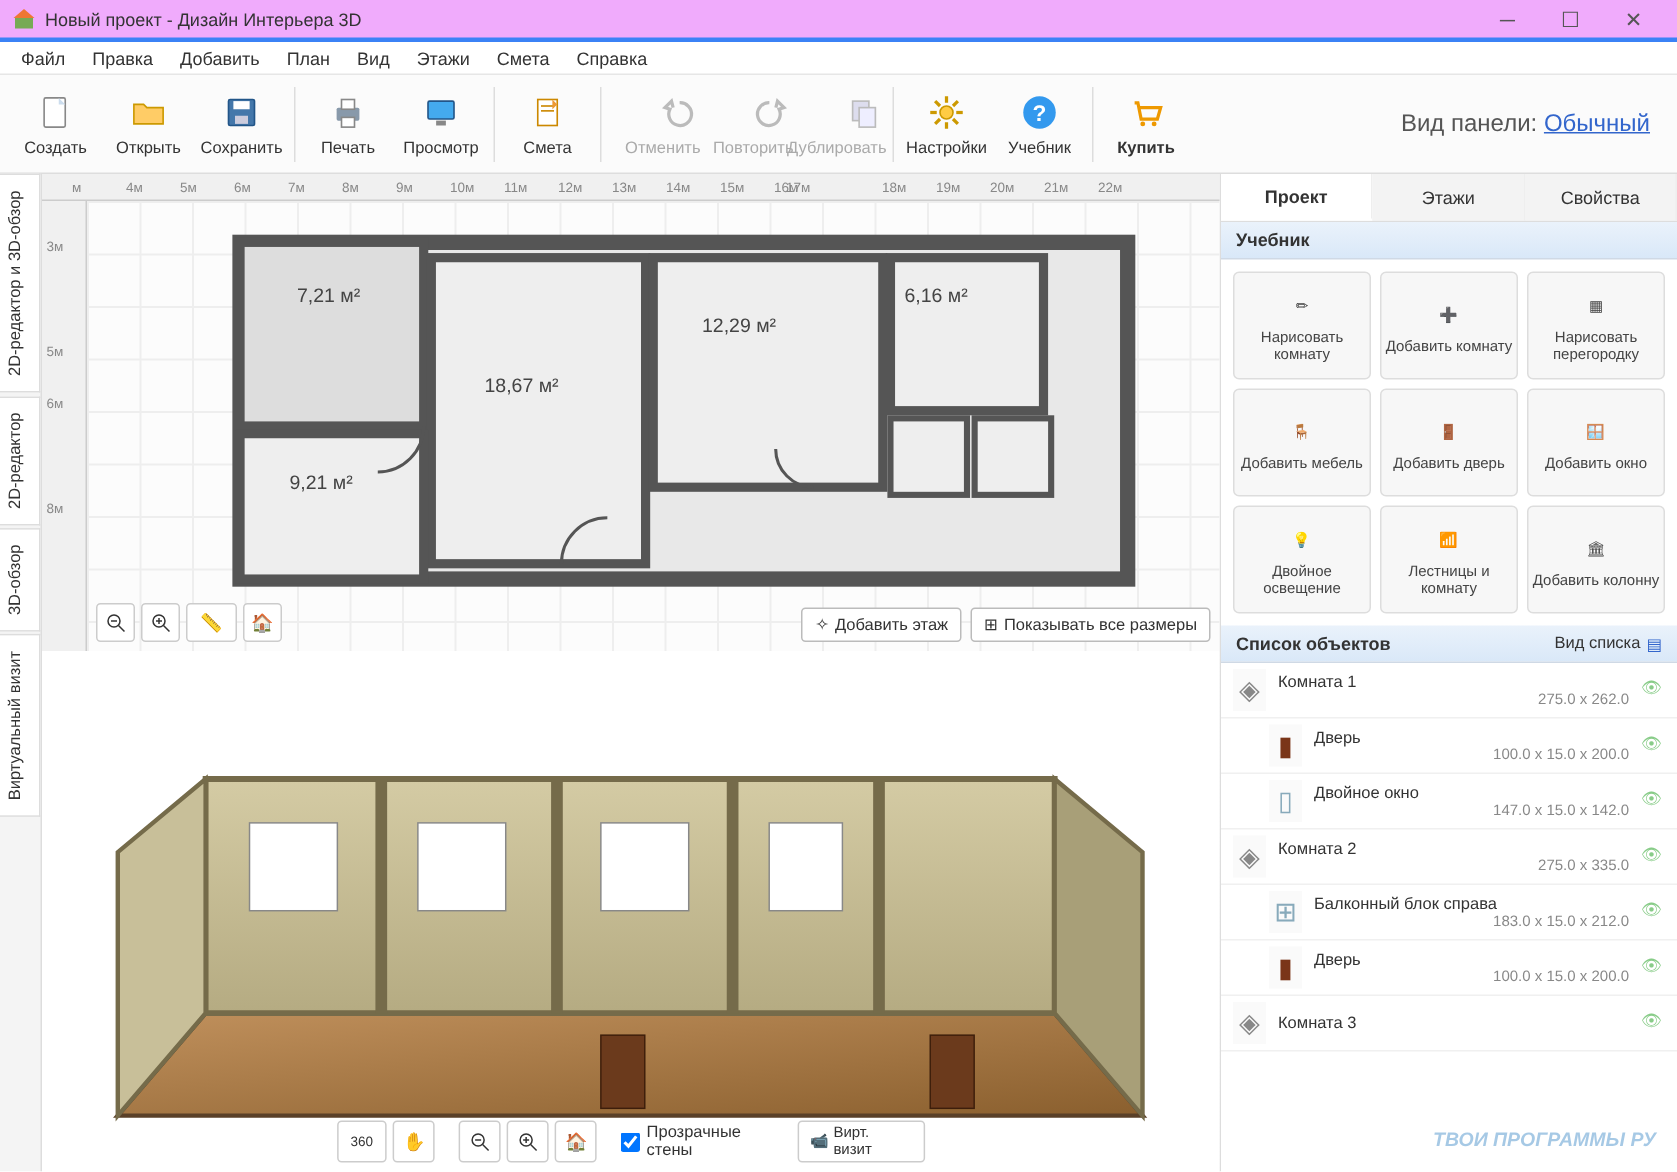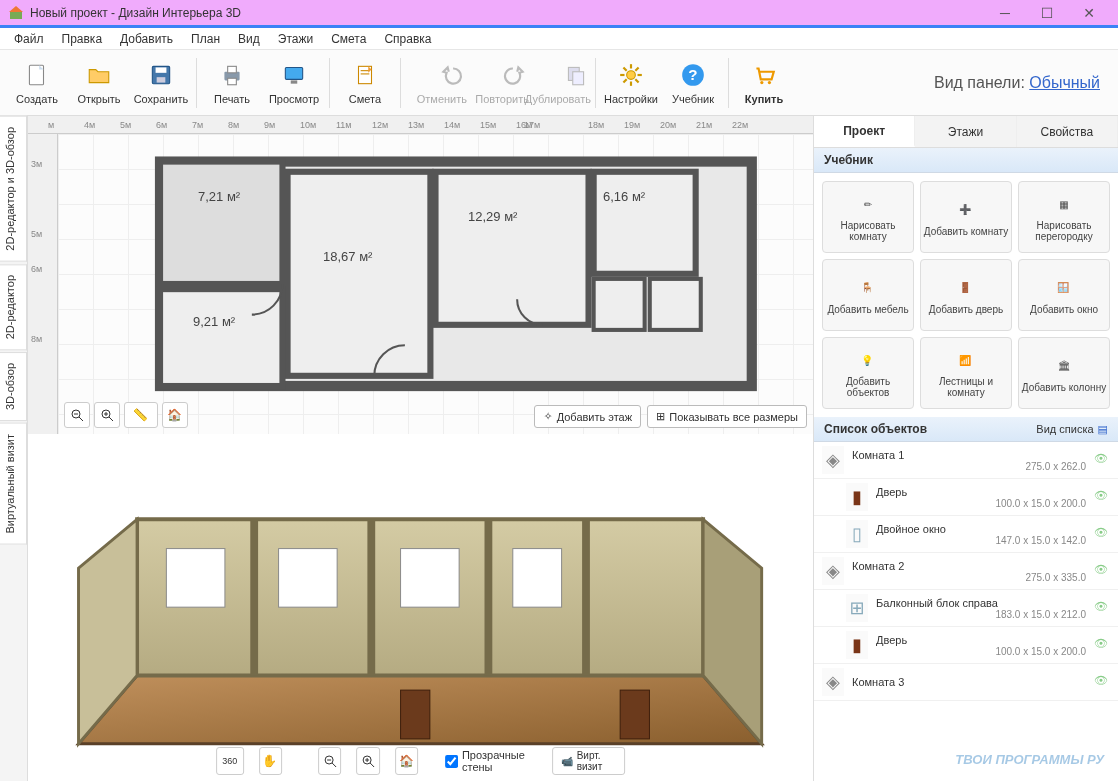--- a/index.html
+++ b/index.html
@@ -43,21 +43,21 @@
 .plan { flex: 1; position: relative; background-image: linear-gradient(#eee 1px, transparent 1px), linear-gradient(90deg, #eee 1px, transparent 1px); background-size: 35px 35px; background-color: #fcfcfc; overflow: hidden; }
 .room-label { position: absolute; font-size: 13px; color: #444; }
 .plan-tools { position: absolute; left: 6px; bottom: 6px; display: flex; gap: 4px; align-items: center; }
 .plan-tools .btn { width: 26px; height: 26px; background: #fff; border: 1px solid #ccc; border-radius: 3px; display: flex; align-items: center; justify-content: center; font-size: 12px; }
 .plan-actions { position: absolute; right: 6px; bottom: 6px; display: flex; gap: 6px; }
 .plan-actions .actbtn { background: #fff; border: 1px solid #bbb; border-radius: 3px; padding: 4px 8px; font-size: 11px; display: flex; align-items: center; gap: 4px; }
 
 
 .view3d { flex: 1; position: relative; background: linear-gradient(#fff, #fff); display: flex; align-items: center; justify-content: center; }
 .view3d-img { width: 92%; height: 90%; position: relative; }
-.view3d-tools { position: absolute; left: 50%; transform: translateX(-50%); bottom: 6px; display: flex; gap: 15px; align-items: center; background: transparent; }
+.view3d-tools { position: absolute; left: 50%; transform: translateX(-50%); bottom: 6px; display: flex; gap: 4px; align-items: center; background: transparent; }
 .view3d-tools .btn { width: 28px; height: 28px; background: #fff; border: 1px solid #ccc; border-radius: 3px; display: flex; align-items: center; justify-content: center; font-size: 12px; }
 .view3d-tools .chk { font-size: 11px; display: flex; align-items: center; gap: 4px; margin-left: 12px; }
 
 
 .rpanel { width: 305px; border-left: 1px solid #ddd; display: flex; flex-direction: column; background: #fff; }
 .rtabs { display: flex; height: 32px; border-bottom: 1px solid #ddd; }
 .rtab { flex: 1; display: flex; align-items: center; justify-content: center; font-size: 12px; border-right: 1px solid #eee; cursor: default; text-align: right; }
 .rtab.active { background: #fff; font-weight: 600; border-bottom: 2px solid #fff; }
 .rtab:not(.active) { background: #f3f3f3; }
 .section-hdr { background: linear-gradient(#eaf2fb, #d9e8f8); padding: 5px 10px; font-size: 12px; font-weight: 600; color: #333; border-bottom: 1px solid #cfd9e5; display: flex; align-items: center; justify-content: space-between; }
@@ -427,21 +427,21 @@
         <div class="design-btn">
           <span class="dicon">🚪</span>
           <span>Добавить дверь</span>
         </div>
         <div class="design-btn">
           <span class="dicon">🪟</span>
           <span>Добавить окно</span>
         </div>
         <div class="design-btn">
           <span class="dicon">💡</span>
-          <span>Добавить объектов</span>
+          <span>Двойное освещение</span>
         </div>
         <div class="design-btn">
           <span class="dicon">📶</span>
           <span>Лестницы и комнату</span>
         </div>
         <div class="design-btn">
           <span class="dicon">🏛</span>
           <span>Добавить колонну</span>
         </div>
       </div>

